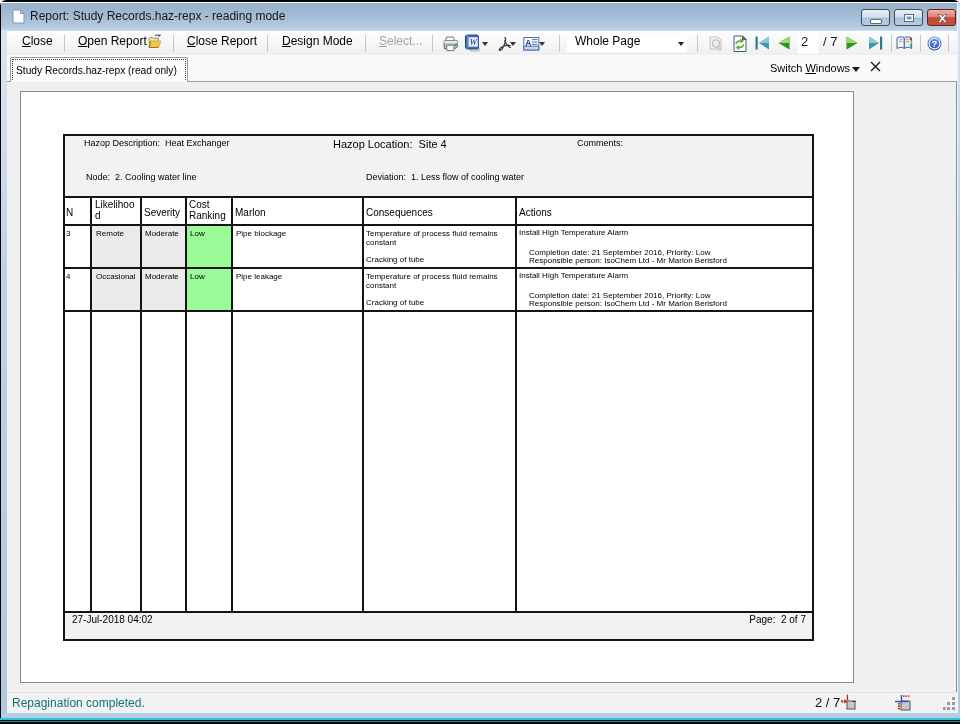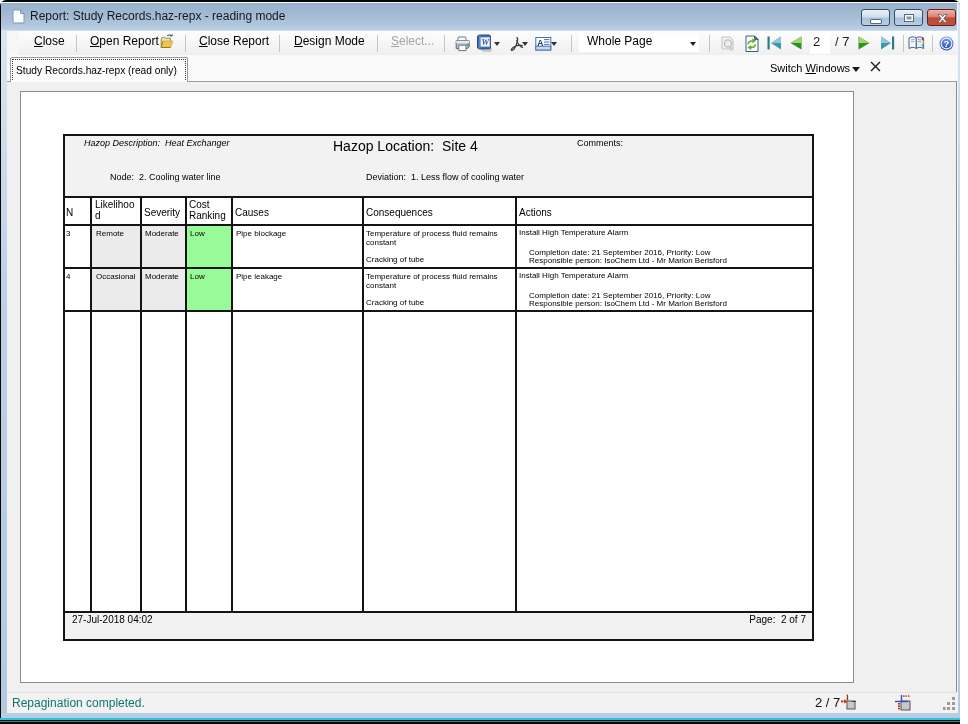--- a/index.html
+++ b/index.html
@@ -23,21 +23,21 @@
   #btnmin,#btnmax,#btncls{top:9px;width:29px;height:17px;border-radius:3px;border:1px solid #3c4c5a;box-sizing:border-box;}
   #btnmin{left:861px;background:linear-gradient(#e9f1f8,#cfdeee 48%,#a9c2da 52%,#bacde1);}
   #btnmax{left:894px;background:linear-gradient(#e9f1f8,#cfdeee 48%,#a9c2da 52%,#bacde1);}
   #btncls{left:927px;background:linear-gradient(#edb5aa,#db8071 46%,#c04937 52%,#c4503c);border-color:#6e1f12;}
   .glyphmin{position:absolute;left:8px;top:9px;width:10px;height:3px;background:#fff;border:1px solid #5a6b7c;border-radius:1px;}
   .glyphmax{position:absolute;left:9px;top:4px;width:8px;height:6px;background:#fff;border:1px solid #5a6b7c;box-shadow:inset 0 0 0 1.5px #fff,inset 0 0 0 3px #8296a9;}
   
   #client{left:7px;top:30px;width:950px;height:683px;background:#f6f6f6;}
   
   #tbtopline{left:0;top:0;width:950px;height:1px;background:#cfdeee;}
-  #toolbar{left:12px;top:1px;width:950px;height:24px;background:linear-gradient(#fdfdfd,#f4f4f4 70%,#efefef);}
+  #toolbar{left:0;top:1px;width:950px;height:24px;background:linear-gradient(#fdfdfd,#f4f4f4 70%,#efefef);}
   .tbtext{position:absolute;top:3px;font-size:12px;color:#000;white-space:pre;}
   .tbsep{position:absolute;top:4px;width:1px;height:17px;background:#c6c6c6;}
   
   #tabstrip{left:0;top:25px;width:950px;height:26px;background:#fafafa;text-align:right;}
   #tab{position:absolute;left:3px;top:2px;width:176px;height:24px;background:#fcfcfc;
        border:1px solid #9b9b9b;border-bottom:none;border-radius:2px 2px 0 0;}
   #tabdots{position:absolute;left:1px;top:1px;right:1px;bottom:0px;border:1px dotted #3a3a3a;}
   #tabtext{position:absolute;left:5px;top:7px;font-size:10.2px;color:#000;white-space:nowrap;}
   #switchw{position:absolute;top:7px;left:763px;font-size:11px;color:#000;}
   
@@ -224,31 +224,31 @@
 
         <div class="blk" style="left:42px;top:42px;width:2px;height:507px;"></div>
         <div class="blk" style="left:791px;top:42px;width:2px;height:507px;"></div>
         <div class="blk" style="left:69px;top:104px;width:2px;height:417px;"></div>
         <div class="blk" style="left:119px;top:104px;width:2px;height:417px;"></div>
         <div class="blk" style="left:164px;top:104px;width:2px;height:417px;"></div>
         <div class="blk" style="left:210px;top:104px;width:2px;height:417px;"></div>
         <div class="blk" style="left:341px;top:104px;width:2px;height:417px;"></div>
         <div class="blk" style="left:494px;top:104px;width:2px;height:417px;"></div>
 
-        <div class="txt" style="left:63px;top:46px;font-size:9px;font-style:italic;">Hazop Description:  Heat Exchanger</div>
-        <div class="txt" style="left:312px;top:46px;font-size:14px;">Hazop Location:  Site 4</div>
+        <div class="txt" style="left:63px;top:46px;font-size:9px;">Hazop Description:  Heat Exchanger</div>
+        <div class="txt" style="left:312px;top:46px;font-size:11px;">Hazop Location:  Site 4</div>
         <div class="txt" style="left:556px;top:46px;font-size:9px;">Comments:</div>
-        <div class="txt" style="left:65px;top:80px;font-size:9px;margin-left:24px;">Node:  2. Cooling water line</div>
+        <div class="txt" style="left:65px;top:80px;font-size:9px;">Node:  2. Cooling water line</div>
         <div class="txt" style="left:345px;top:80px;font-size:9px;">Deviation:  1. Less flow of cooling water</div>
 
         <div class="txt" style="left:45px;top:115px;font-size:10px;">N</div>
         <div class="txt" style="left:74px;top:107px;font-size:10px;line-height:11px;">Likelihoo<br>d</div>
         <div class="txt" style="left:123px;top:115px;font-size:10px;">Severity</div>
         <div class="txt" style="left:168px;top:107px;font-size:10px;line-height:11px;">Cost<br>Ranking</div>
-        <div class="txt" style="left:214px;top:115px;font-size:10px;">Causes</div>
+        <div class="txt" style="left:214px;top:115px;font-size:10px;">Marlon</div>
         <div class="txt" style="left:345px;top:115px;font-size:10px;">Consequences</div>
         <div class="txt" style="left:498px;top:115px;font-size:10px;">Actions</div>
 
         <div class="txt" style="left:45px;top:137px;font-size:8px;">3</div>
         <div class="txt" style="left:75px;top:137px;font-size:8px;">Remote</div>
         <div class="txt" style="left:124px;top:137px;font-size:8px;">Moderate</div>
         <div class="txt" style="left:169px;top:137px;font-size:8px;">Low</div>
         <div class="txt" style="left:215px;top:137px;font-size:8px;">Pipe blockage</div>
         <div class="txt" style="left:345px;top:137px;font-size:8px;white-space:normal;width:150px;line-height:9px;">Temperature of process fluid remains constant</div>
         <div class="txt" style="left:345px;top:163px;font-size:8px;">Cracking of tube</div>

